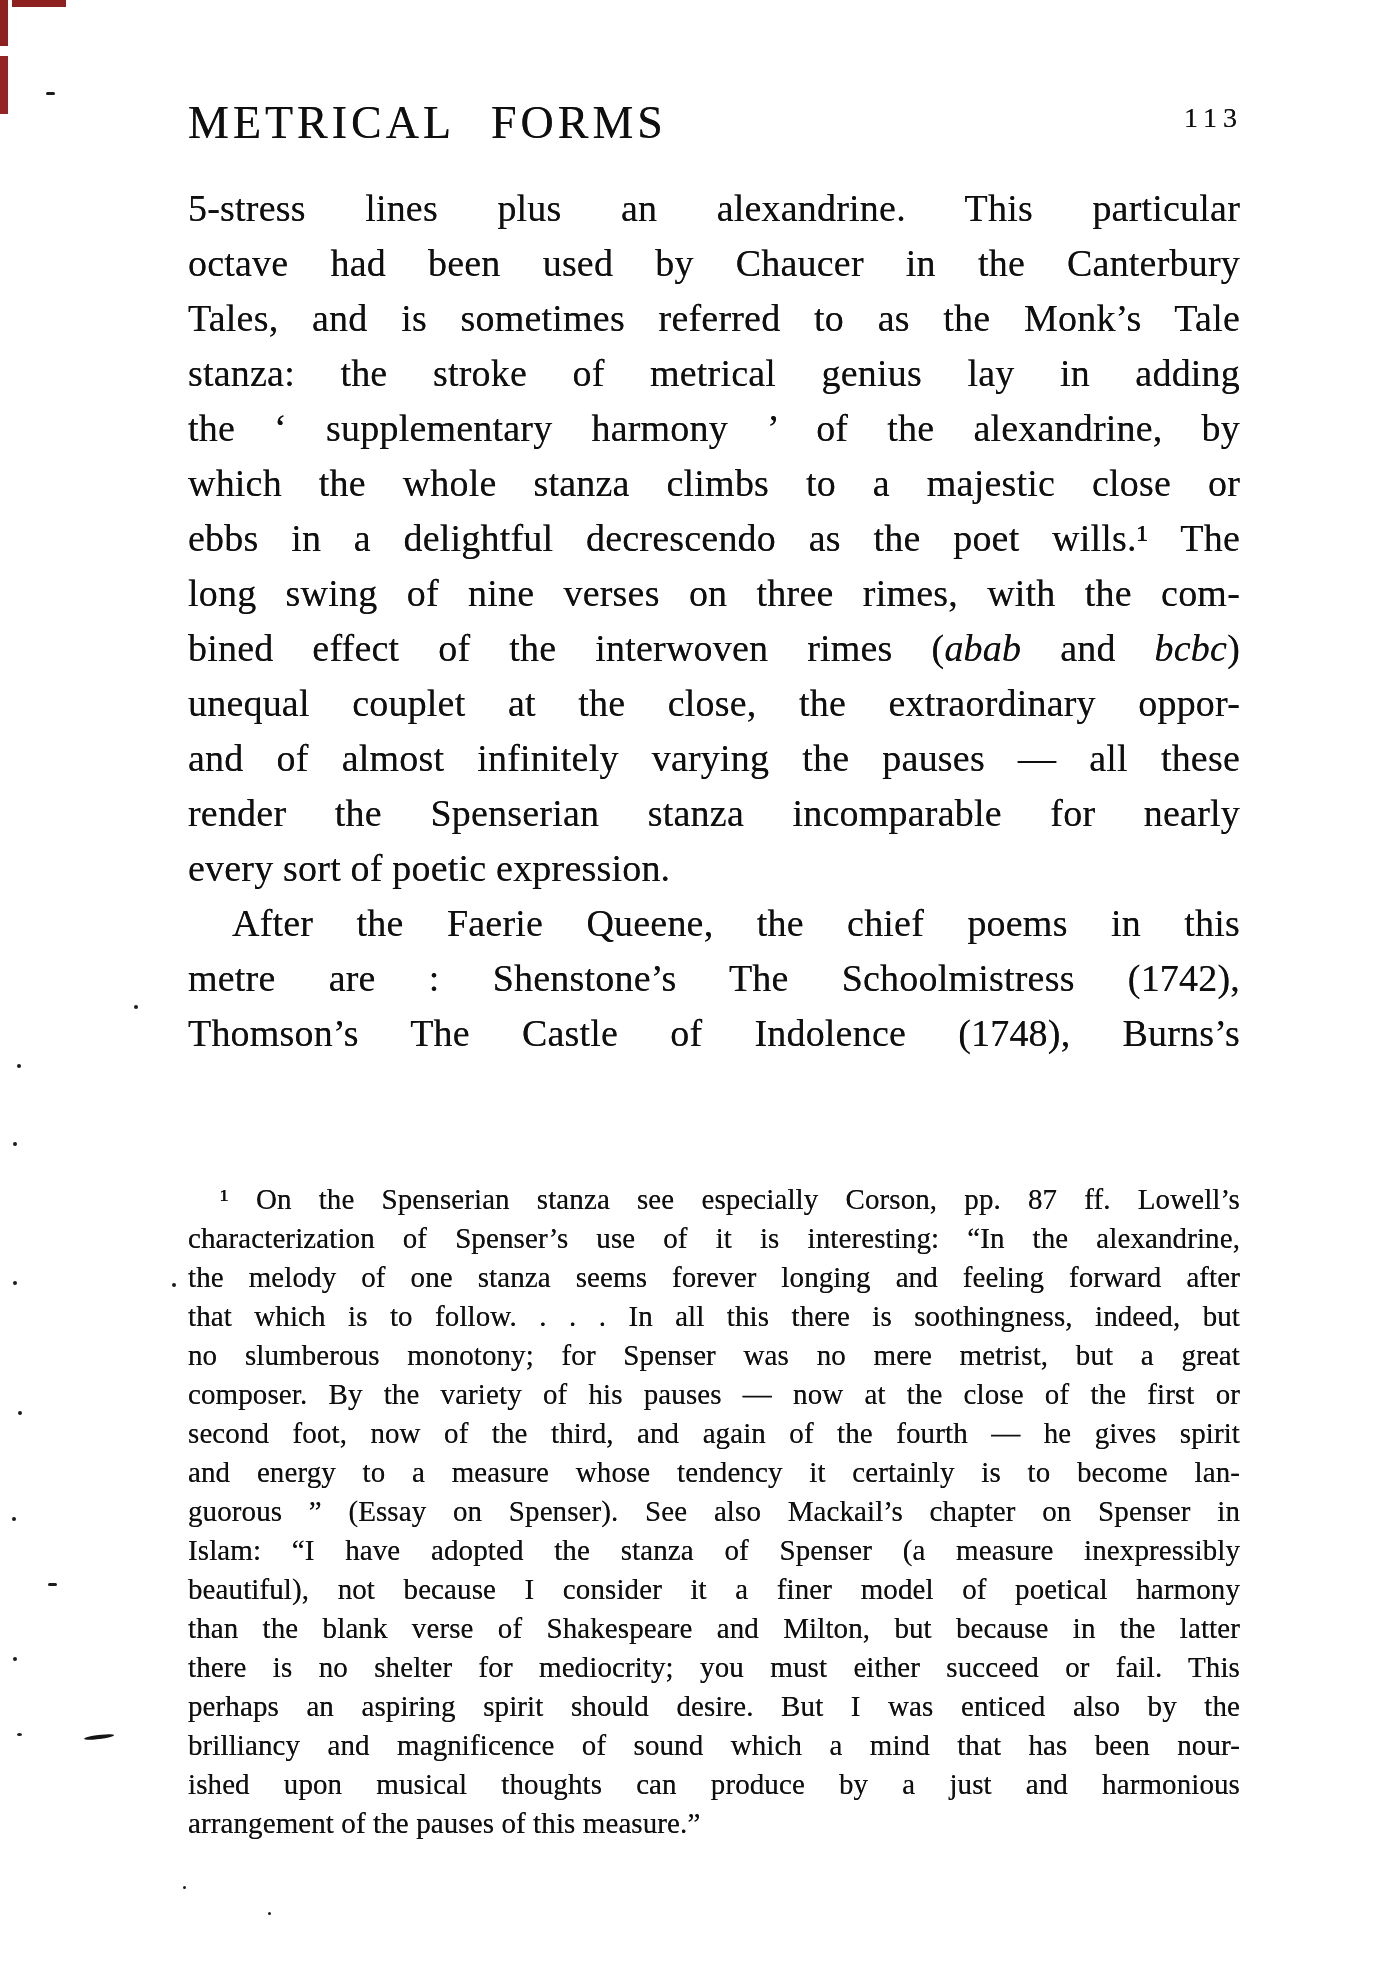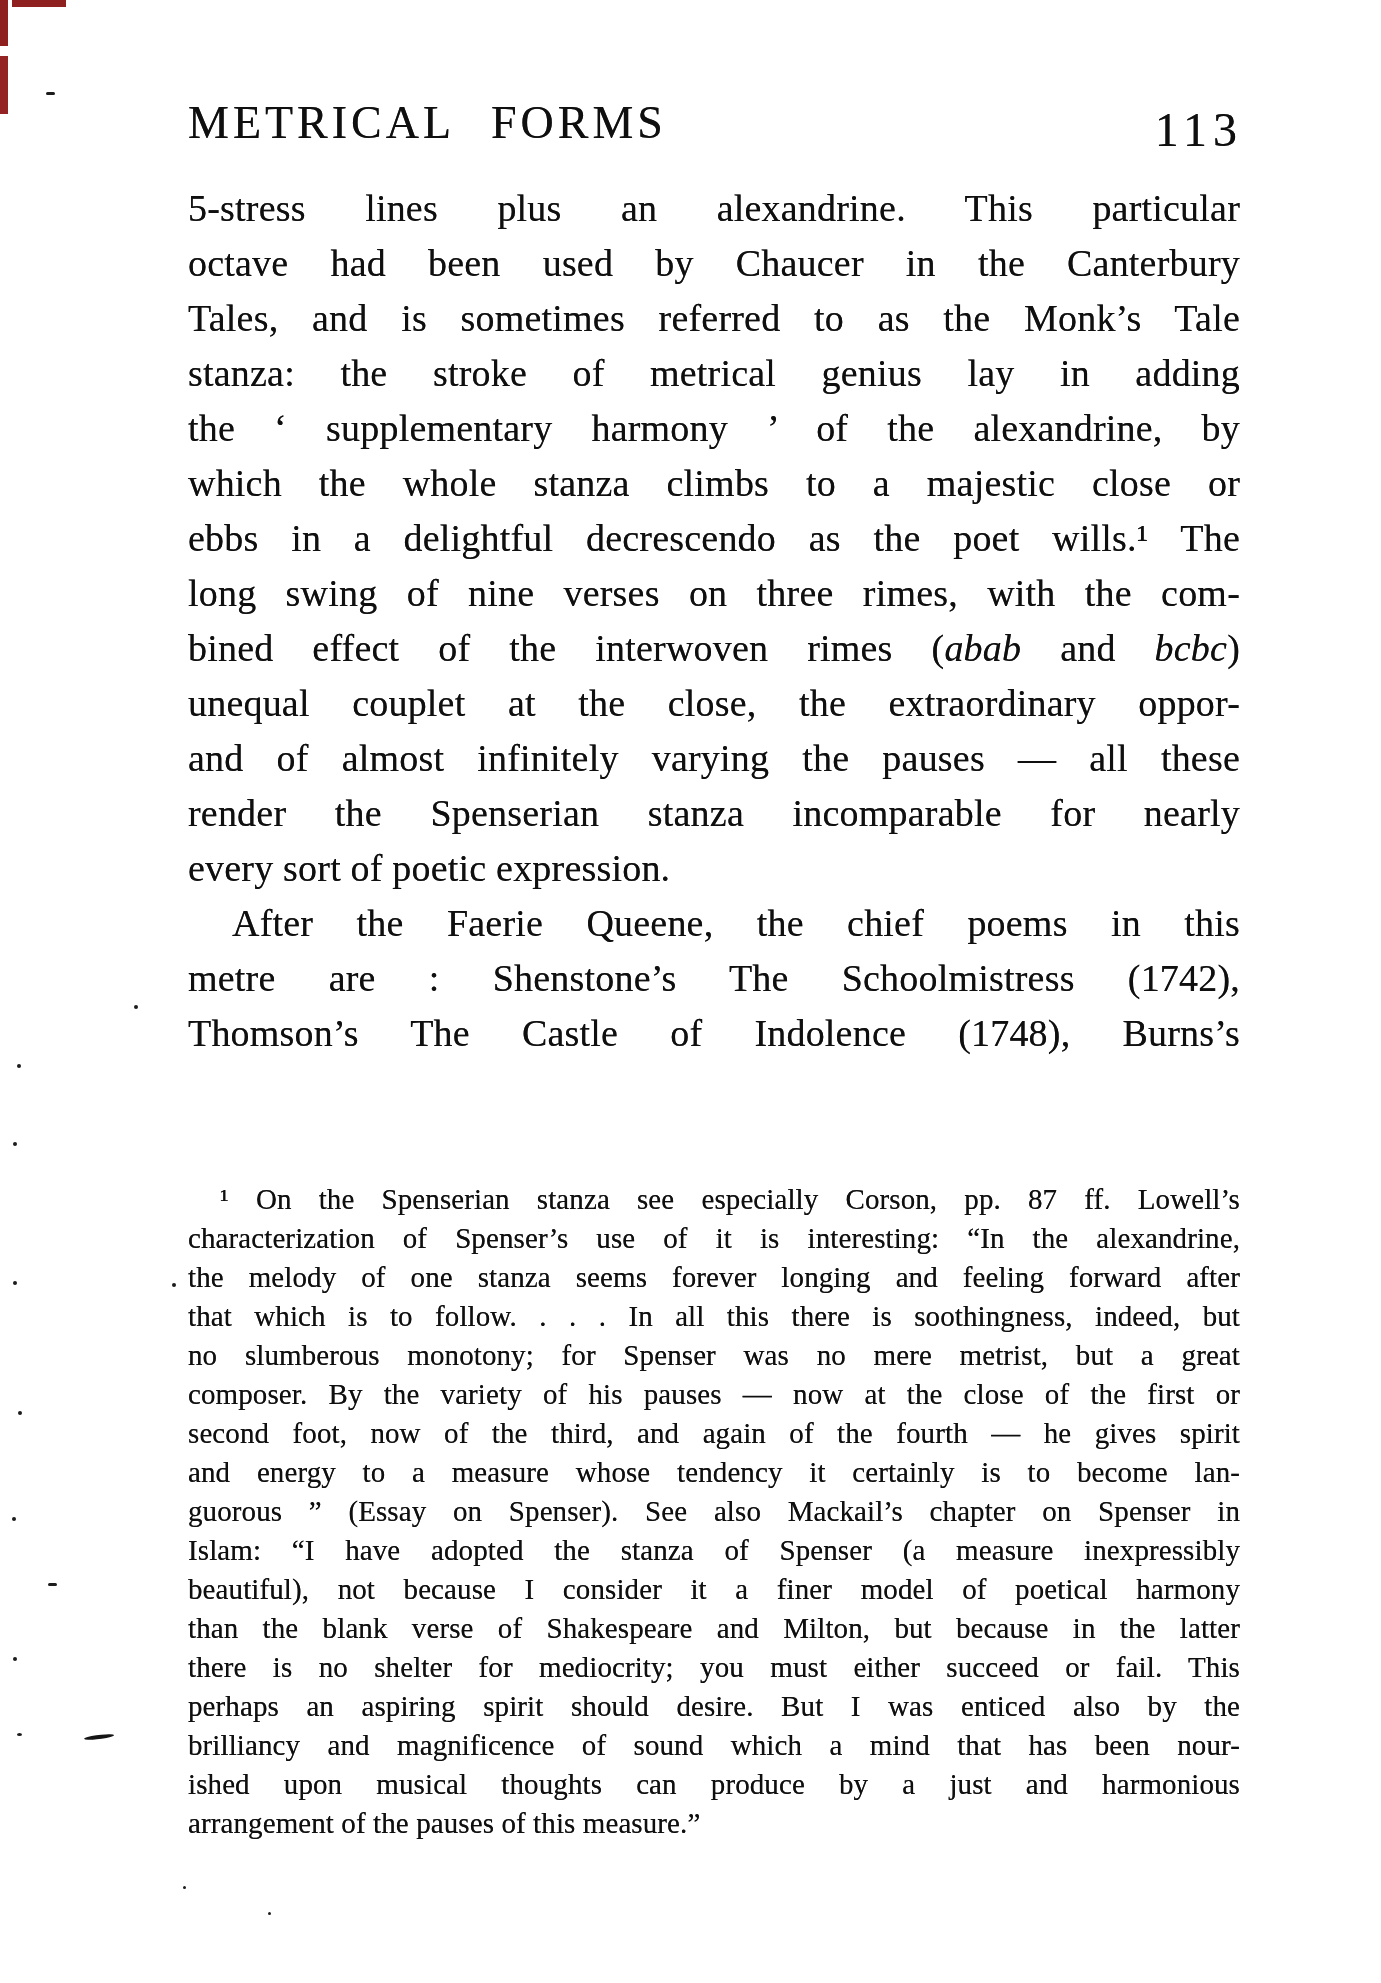--- a/index.html
+++ b/index.html
@@ -14,21 +14,21 @@
     text-shadow: 0 0 0.6px rgba(15,15,15,0.75);
   }
   .running-head {
     position:absolute; left:188px; top:96px; width:1052px;
     text-align:left;
     font-size:46px; letter-spacing:4px; word-spacing:22px;
     white-space:nowrap;
   }
   .page-number {
     position:absolute; top:102px; right:138px;
-    font-size:48px; letter-spacing:6px;
+    font-size:28px; letter-spacing:6px;
   }
   .bodytext {
     position:absolute; left:188px; top:181px; width:1052px;
     font-size:38px; letter-spacing:0.2px;
   }
   .bodytext .line { height:55px; line-height:55px; }
   .footnote {
     position:absolute; left:188px; top:1180px; width:1052px;
     font-size:29px; letter-spacing:0.1px;
   }

